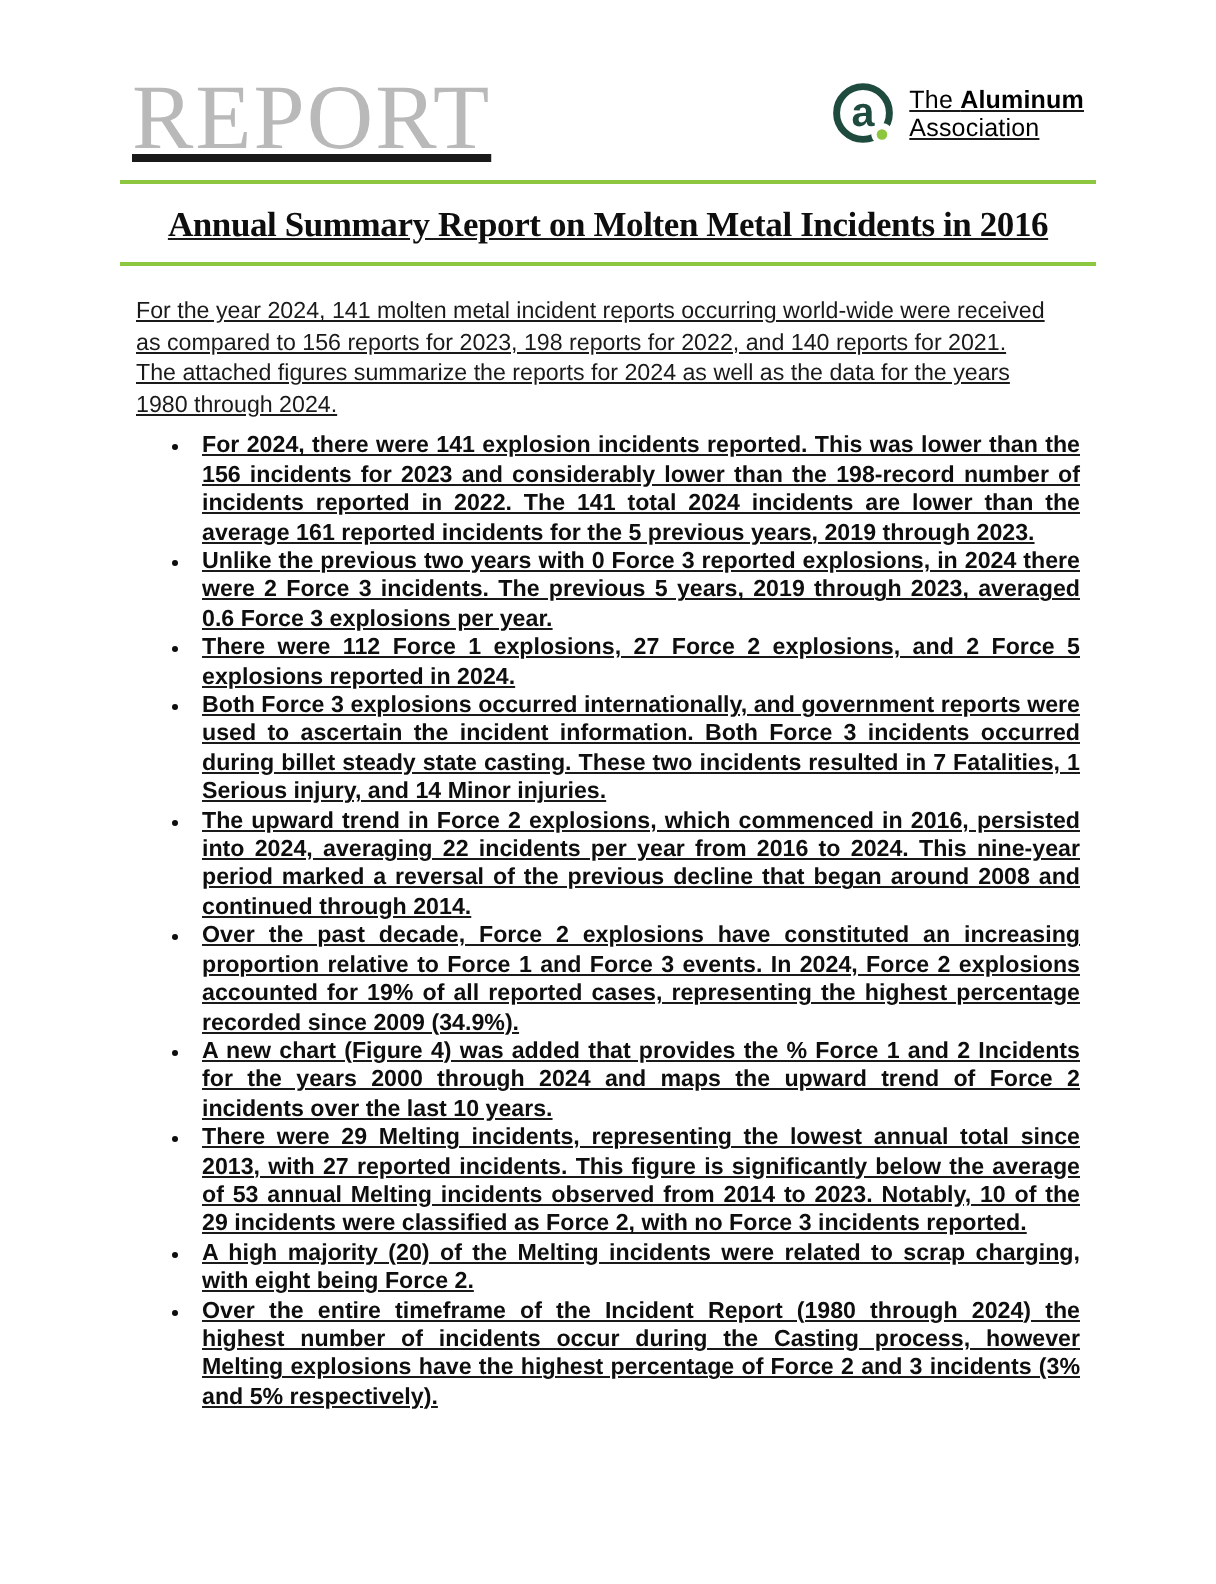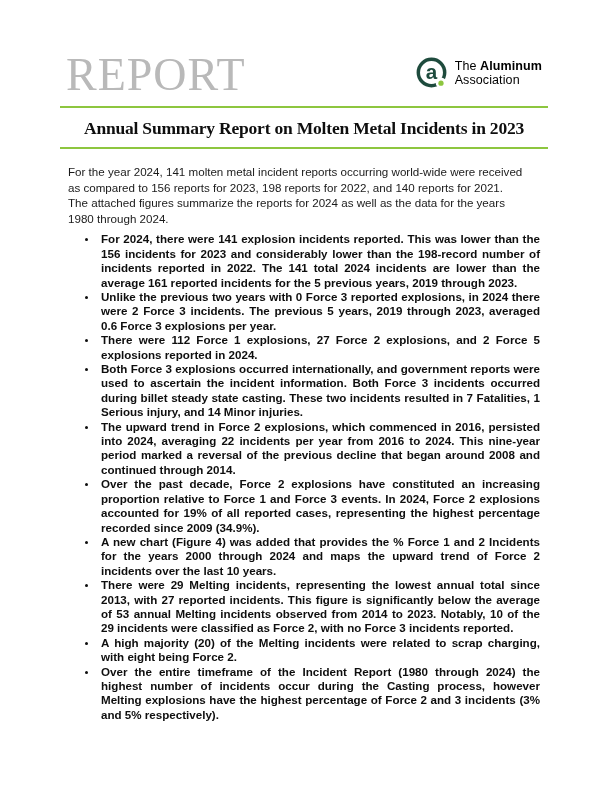--- a/index.html
+++ b/index.html
@@ -2,24 +2,25 @@
 <html><head>
 <meta charset="utf-8">
 <style>
   html, body { margin:0; padding:0; background:#ffffff; }
   .page {
     position:relative;
     width:608px; height:792px;
     margin:0 auto;
     background:#ffffff;
     box-sizing:border-box;
-    padding:46px 60px 0 60px;
+    padding:30px 60px 0 60px;
     font-family:"Liberation Sans", sans-serif;
     color:#1a1a1a;
     overflow:hidden;
+    text-decoration:underline;
   }
   .header {
     display:flex;
     justify-content:space-between;
     align-items:flex-start;
     margin:0 6px;
     height:54px;
   }
   .watermark {
     font-family:"Liberation Serif", serif;
@@ -104,21 +105,21 @@
       <div class="logo-text">
         <div><span>The </span><b>Aluminum</b></div>
         <div>Association</div>
       </div>
     </div>
   </div>
 
   <hr class="rule top">
 
   <div class="title-block">
-    <h1 class="doc-title">Annual Summary Report on Molten Metal Incidents in 2023</h1>
+    <h1 class="doc-title">Annual Summary Report on Molten Metal Incidents in 2016</h1>
   </div>
 
   <hr class="rule bottom">
 
   <p class="intro">For the year 2024, 141 molten metal incident reports occurring world-wide were received as compared to 156 reports for 2023, 198 reports for 2022, and 140 reports for 2021. The attached figures summarize the reports for 2024 as well as the data for the years 1980 through 2024.</p>
 
 
   <ul class="bullets">
     <li>For 2024, there were 141 explosion incidents reported. This was lower than the 156 incidents for 2023 and considerably lower than the 198-record number of incidents reported in 2022. The 141 total 2024 incidents are lower than the average 161 reported incidents for the 5 previous years, 2019 through 2023.</li>
     <li>Unlike the previous two years with 0 Force 3 reported explosions, in 2024 there were 2 Force 3 incidents. The previous 5 years, 2019 through 2023, averaged 0.6 Force 3 explosions per year.</li>

